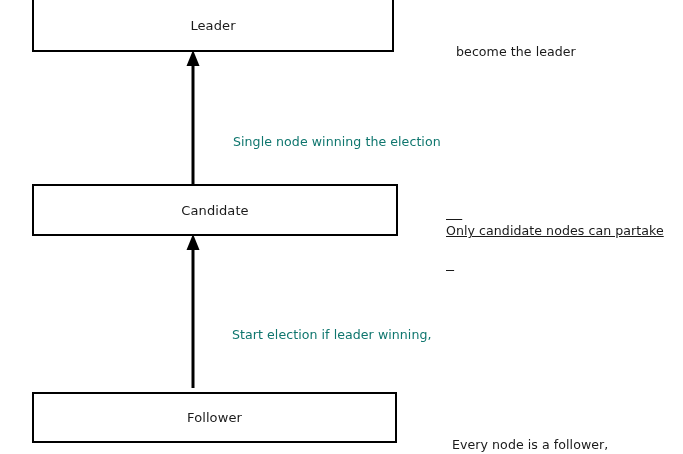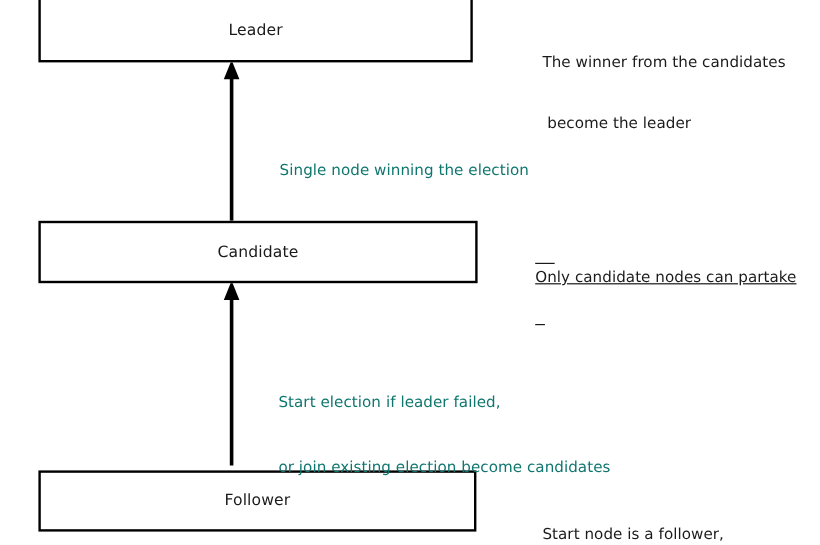--- a/index.html
+++ b/index.html
@@ -99,36 +99,34 @@
 
   <div class="state-box box-follower">
     <span class="state-label">Follower</span>
   </div>
 
   <div class="state-box box-candidate">
     <span class="state-label">Candidate</span>
   </div>
 
   <div class="annotation ann-leader">
-    <div>The winner from the candidates</div>
     <div> become the leader</div>
   </div>
 
   <div class="annotation ann-candidate">
     <div>Only candidate nodes can partake</div>
   </div>
 
   <div class="annotation ann-follower">
-    <div>Start node is a follower,</div>
+    <div>Every node is a follower,</div>
     
     
   </div>
 
   <div class="edge-label lbl-c2l">
     <div>Single node winning the election</div>
   </div>
 
   <div class="edge-label lbl-f2c">
-    <div>Start election if leader failed,</div>
-    <div>or join existing election become candidates</div>
+    <div>Start election if leader winning,</div>
   </div>
 
 </div>
 
 </body></html>

